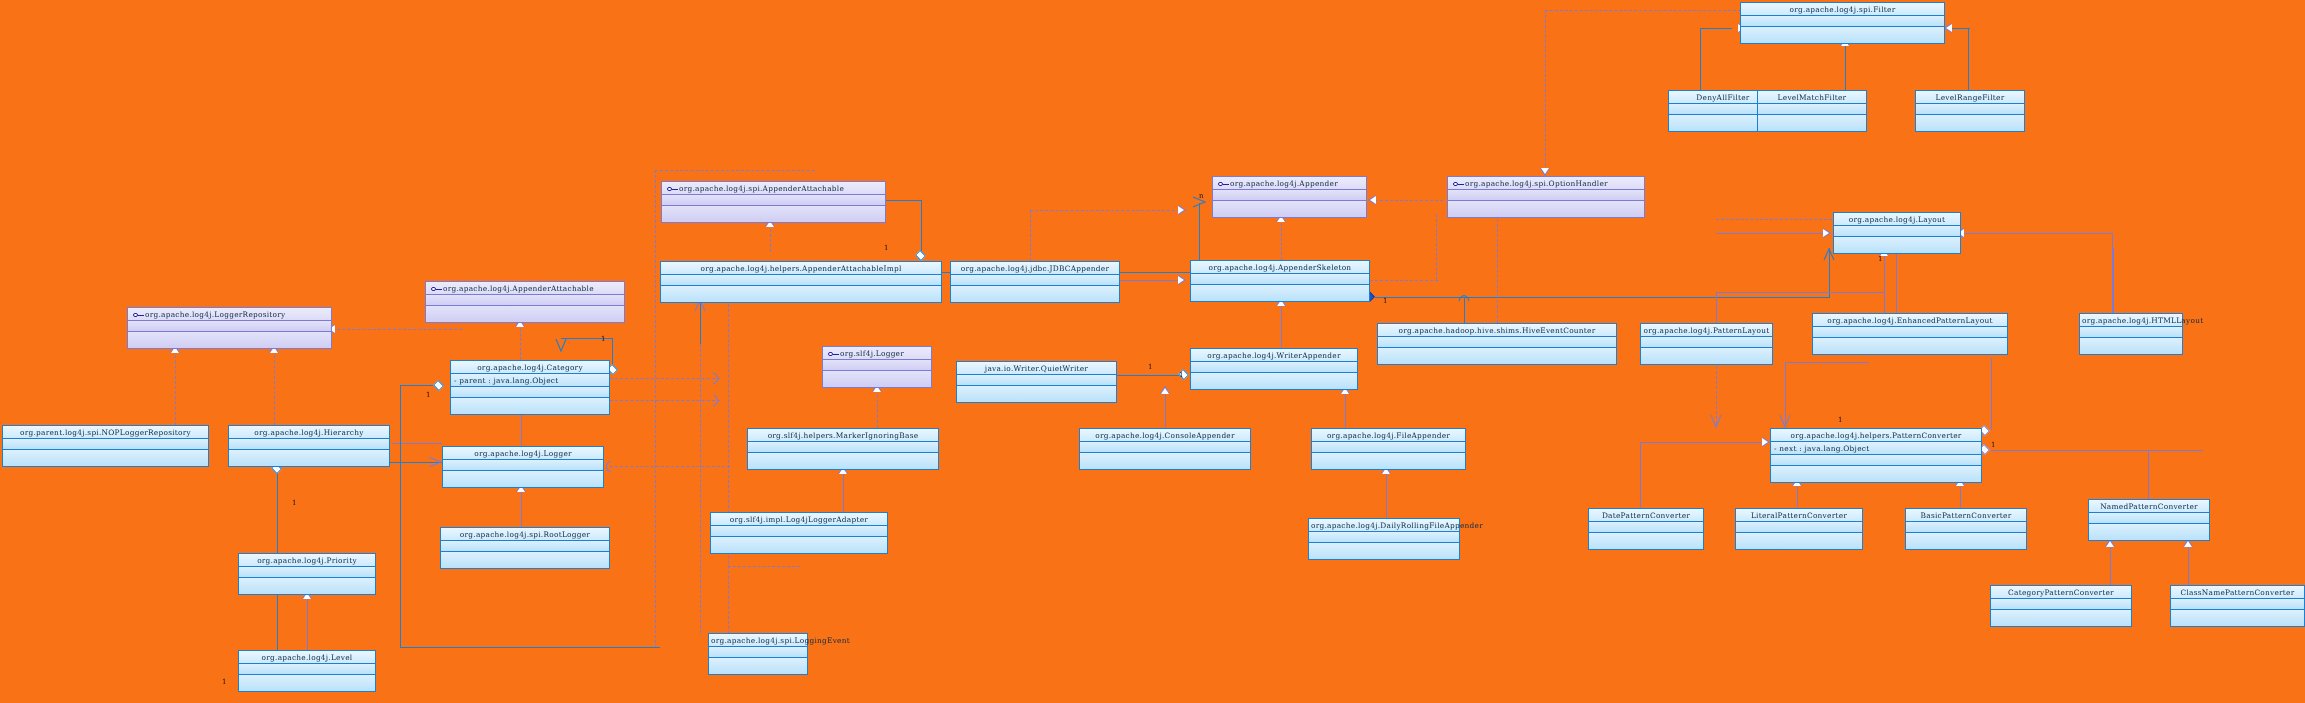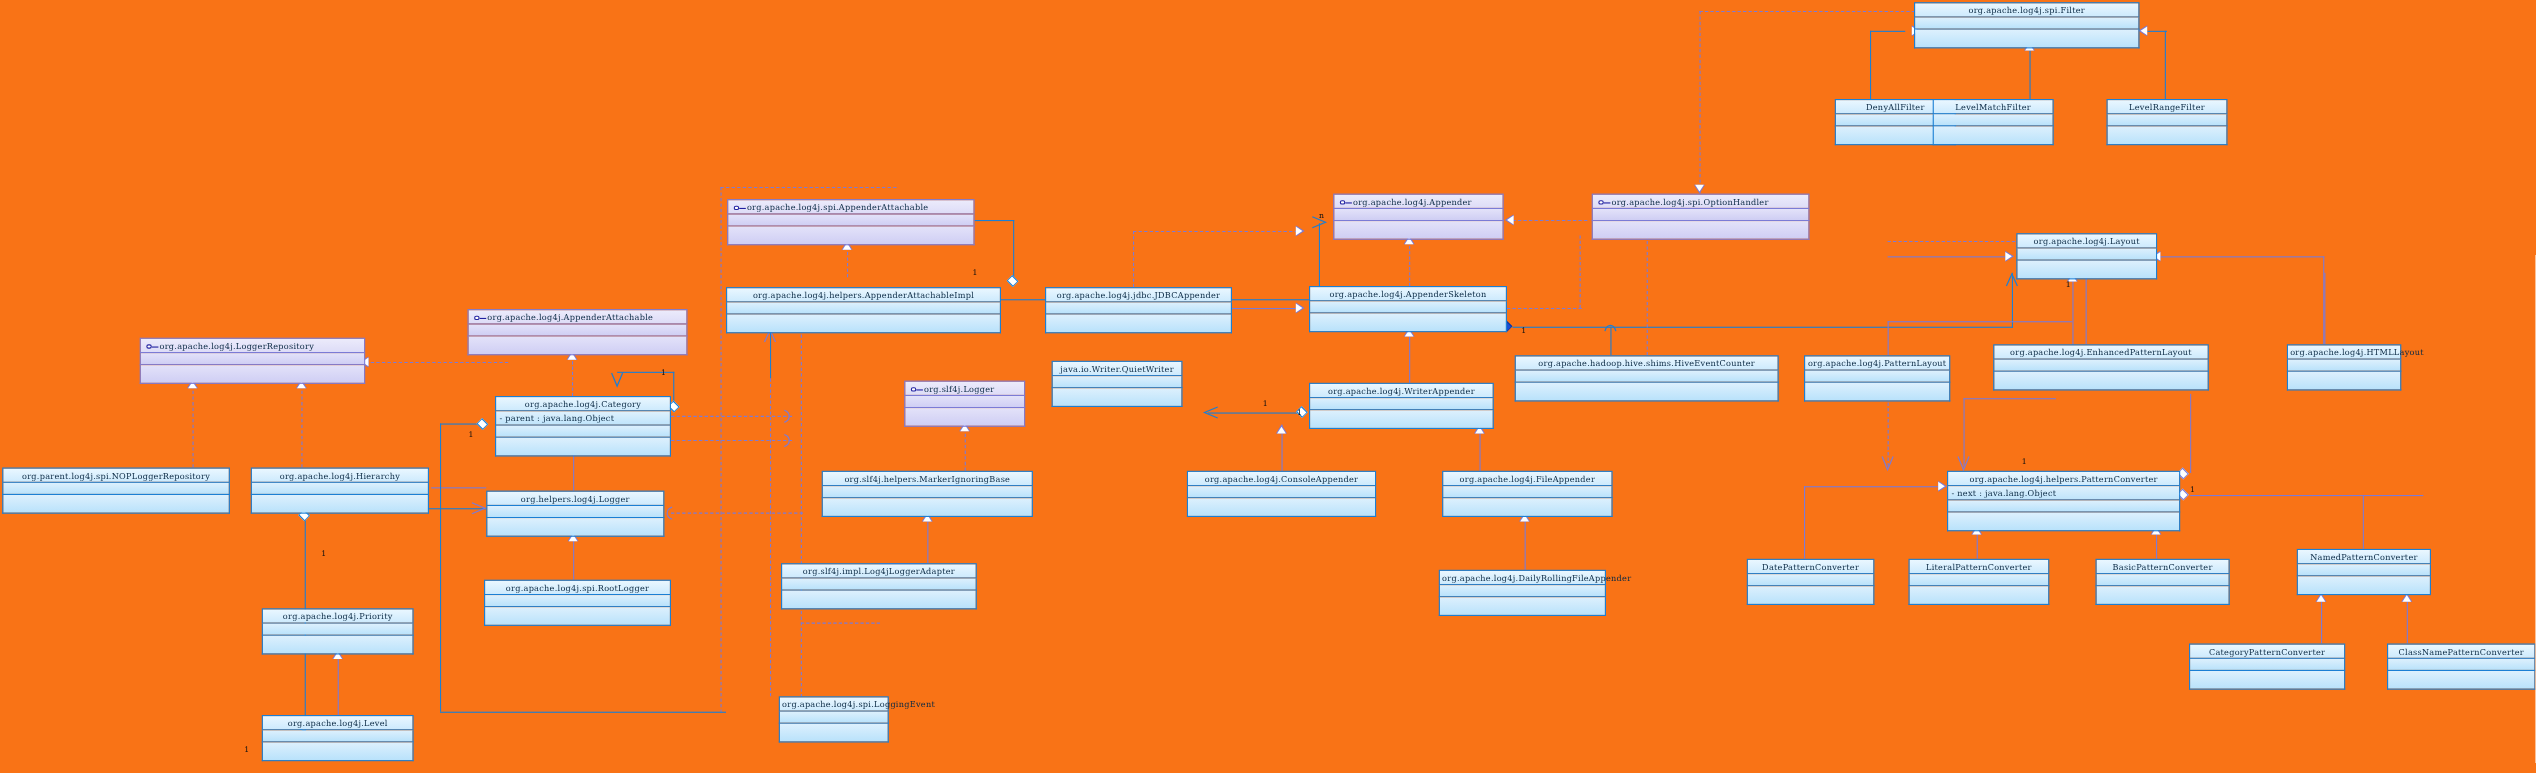--- a/index.html
+++ b/index.html
@@ -375,21 +375,21 @@
             <span class="stem"></span>
           </span></div>
         <div class="sec s1"></div>
         <div class="sec s2"></div>
       </div>
       <div class="node" style="left: 1833px; top: 212px; width: 128px;">
         <div class="hdr">org.apache.log4j.Layout</div>
         <div class="sec s1"></div>
         <div class="sec s2"></div>
       </div>
-      <div class="node" style="left: 660px; top: 261px; width: 250px;">
+      <div class="node" style="left: 660px; top: 261px; width: 282px;">
         <div class="hdr">org.apache.log4j.helpers.AppenderAttachableImpl</div>
         <div class="sec s1"></div>
         <div class="sec s2"></div>
       </div>
       <div class="node" style="left: 950px; top: 261px; width: 170px;">
         <div class="hdr">org.apache.log4j.jdbc.JDBCAppender</div>
         <div class="sec s1"></div>
         <div class="sec s2"></div>
       </div>
       <div class="node" style="left: 1190px; top: 260px; width: 180px;">
@@ -434,21 +434,21 @@
         <div class="sec s2"></div>
       </div>
       <div class="node iface" style="left: 822px; top: 346px; width: 110px;">
         <div class="hdr" style="position: relative;">org.slf4j.Logger<span class="ifmark">
             <span class="circ"></span>
             <span class="stem"></span>
           </span></div>
         <div class="sec s1"></div>
         <div class="sec s2"></div>
       </div>
-      <div class="node" style="left: 956px; top: 328px; width: 119px;">
+      <div class="node" style="left: 956px; top: 361px; width: 161px;">
         <div class="hdr">java.io.Writer.QuietWriter</div>
         <div class="sec s1"></div>
         <div class="sec s2"></div>
       </div>
       <div class="node" style="left: 1190px; top: 348px; width: 168px;">
         <div class="hdr">org.apache.log4j.WriterAppender</div>
         <div class="sec s1"></div>
         <div class="sec s2"></div>
       </div>
       <div class="node" style="left: 450px; top: 360px; width: 160px;">
@@ -482,21 +482,21 @@
         <div class="sec s1"></div>
         <div class="sec s2"></div>
       </div>
       <div class="node" style="left: 1770px; top: 428px; width: 212px;">
         <div class="hdr">org.apache.log4j.helpers.PatternConverter</div>
         <div class="attr">-  next  :  java.lang.Object</div>
         <div class="sec s1"></div>
         <div class="sec s2"></div>
       </div>
       <div class="node" style="left: 442px; top: 446px; width: 162px;">
-        <div class="hdr">org.helpers.log4j.Logger</div>
+        <div class="hdr">org.apache.log4j.Logger</div>
         <div class="sec s1"></div>
         <div class="sec s2"></div>
       </div>
       <div class="node" style="left: 1588px; top: 508px; width: 116px;">
         <div class="hdr">DatePatternConverter</div>
         <div class="sec s1"></div>
         <div class="sec s2"></div>
       </div>
       <div class="node" style="left: 1735px; top: 508px; width: 128px;">
         <div class="hdr">LiteralPatternConverter</div>

